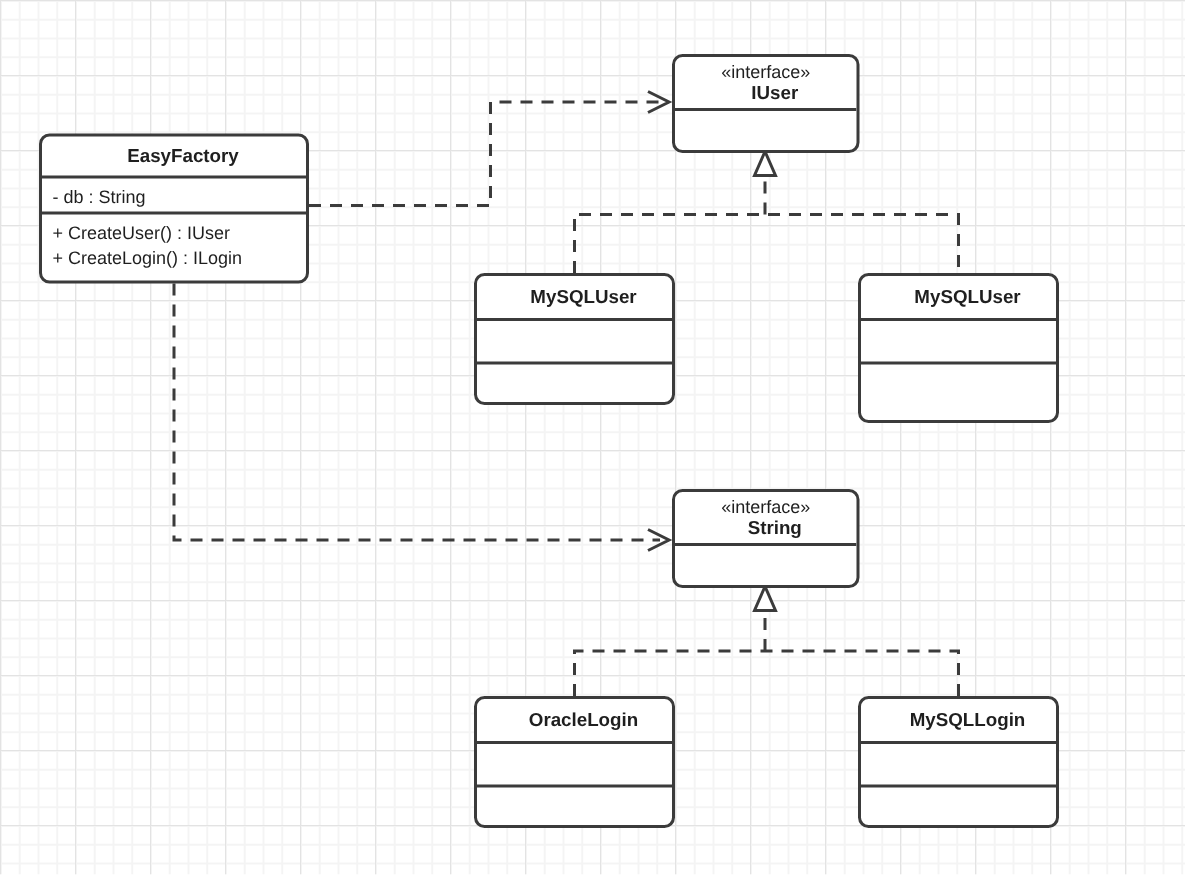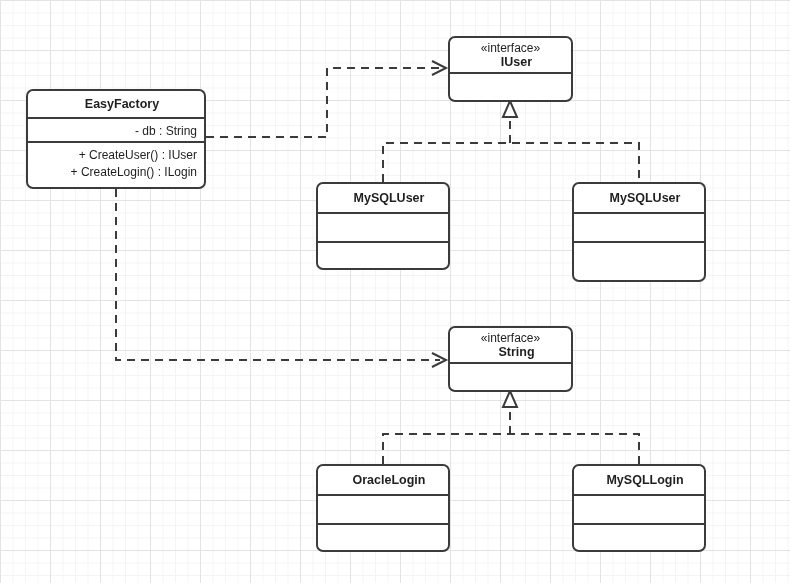--- a/index.html
+++ b/index.html
@@ -37,21 +37,20 @@
     position: absolute;
     box-sizing: border-box;
     background: #ffffff;
     border: 2px solid #3b3b3b;
     border-radius: 7px;
     overflow: hidden;
   }
   .compartment {
     box-sizing: border-box;
     border-bottom: 2px solid #3b3b3b;
-    text-align: right;
   }
   .compartment.last {
     border-bottom: none;
   }
   .title-comp {
     display: flex;
     flex-direction: column;
     align-items: center;
     justify-content: center;
     text-align: center;

